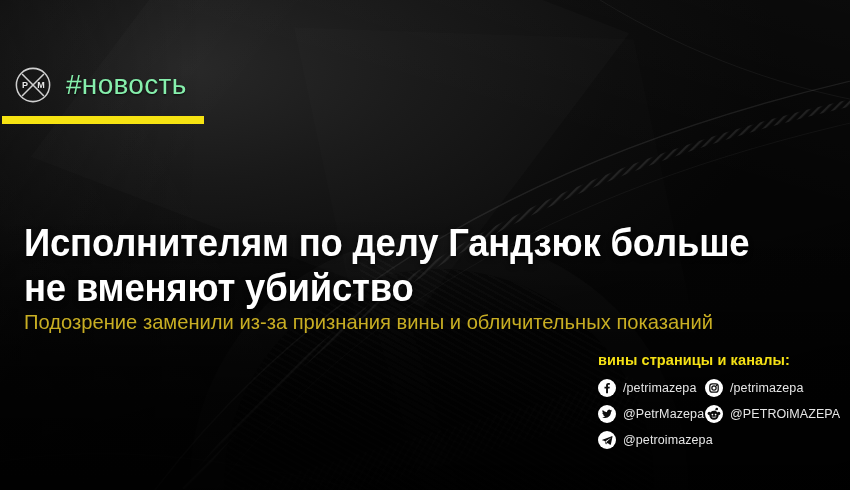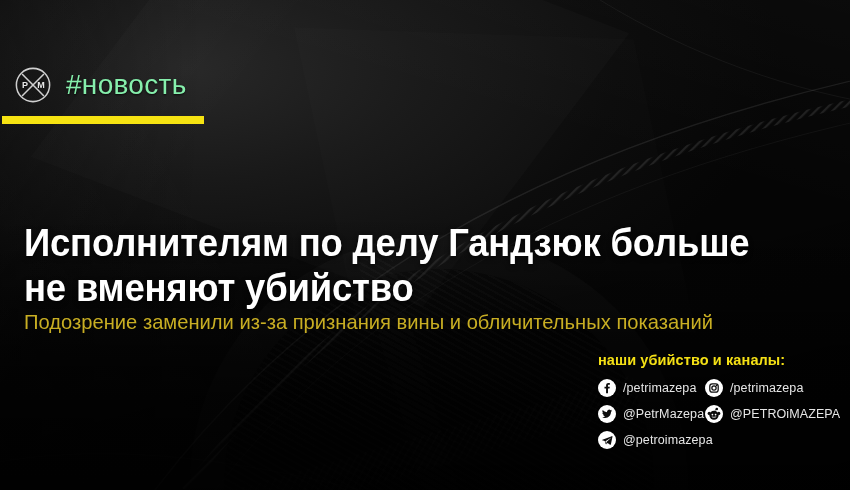--- a/index.html
+++ b/index.html
@@ -233,21 +233,21 @@
     </svg>
     <div id="kicker-text">#новость</div>
   </div>
 
   <div id="accent-bar"></div>
 
   <h1 id="headline">Исполнителям по делу Гандзюк больше не вменяют убийство</h1>
   <p id="subtitle">Подозрение заменили из-за признания вины и обличительных показаний</p>
 
   <div id="social">
-    <div id="social-title">наши убийство и каналы:</div>
+    <div id="social-title">вины страницы и каналы:</div>
 
     <div id="social-grid">
 
       <a class="social-item">
         <svg class="social-icon" viewBox="0 0 24 24">
           <circle cx="12" cy="12" r="12" fill="#ffffff"></circle>
           <path fill="#0d0d0d" d="M13.3 19v-6.3h2.1l.32-2.45H13.3V8.69c0-.71.2-1.19 1.21-1.19h1.3V5.31A17.5 17.5 0 0 0 13.92 5.2c-1.87 0-3.15 1.14-3.15 3.24v1.81H8.65v2.45h2.12V19h2.53z"></path>
         </svg>
         <span class="social-handle">/petrimazepa</span>
       </a>

